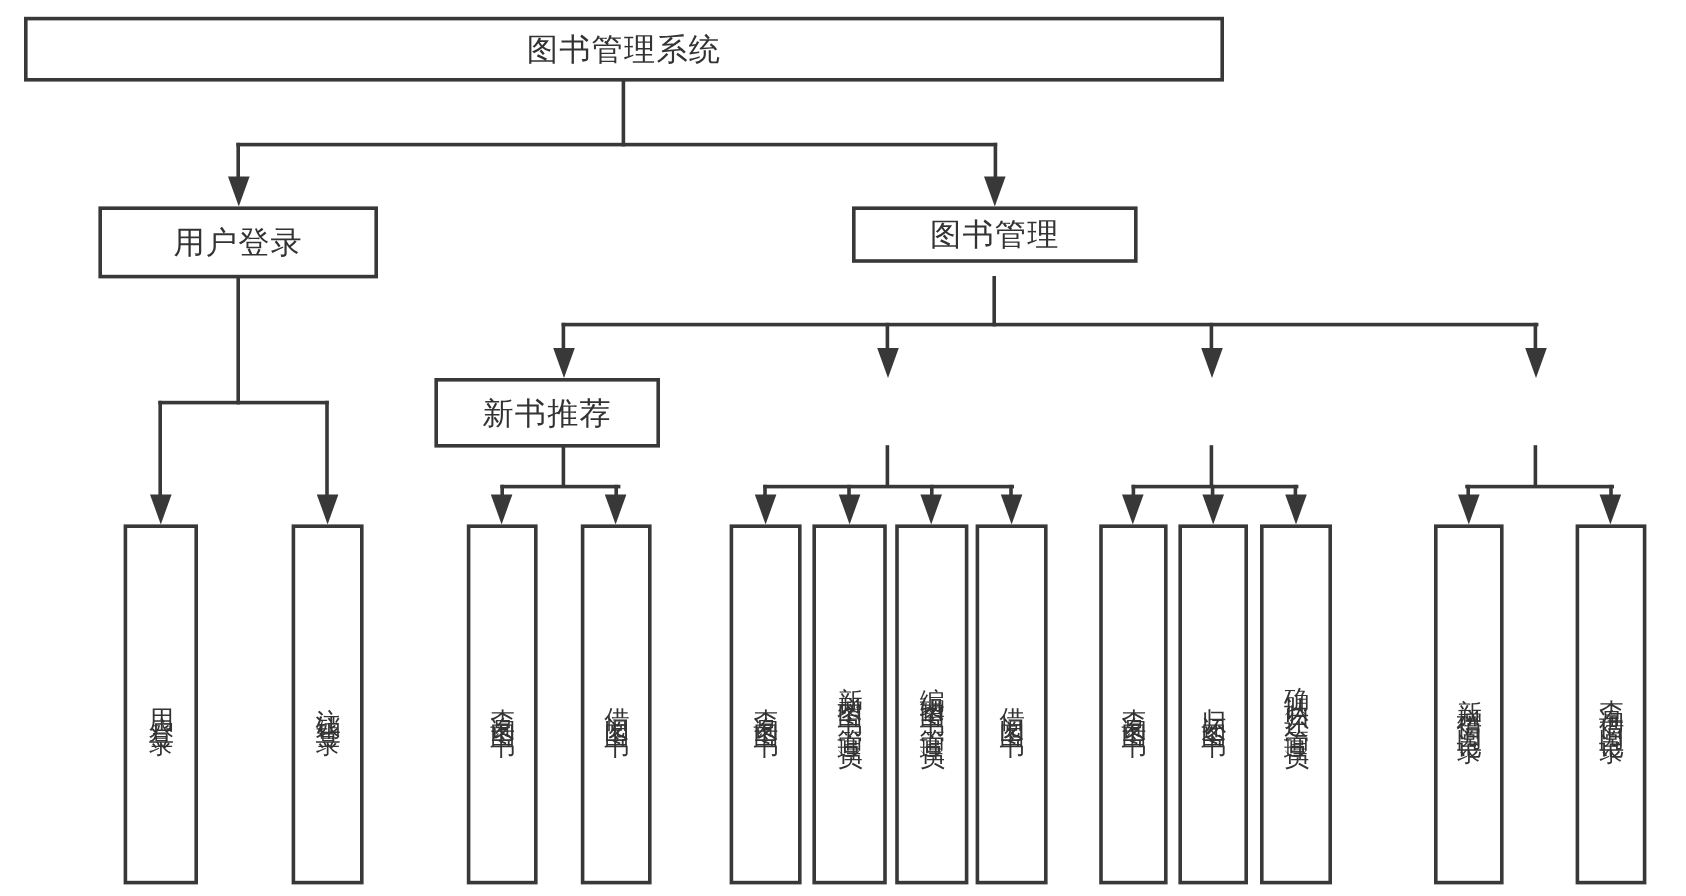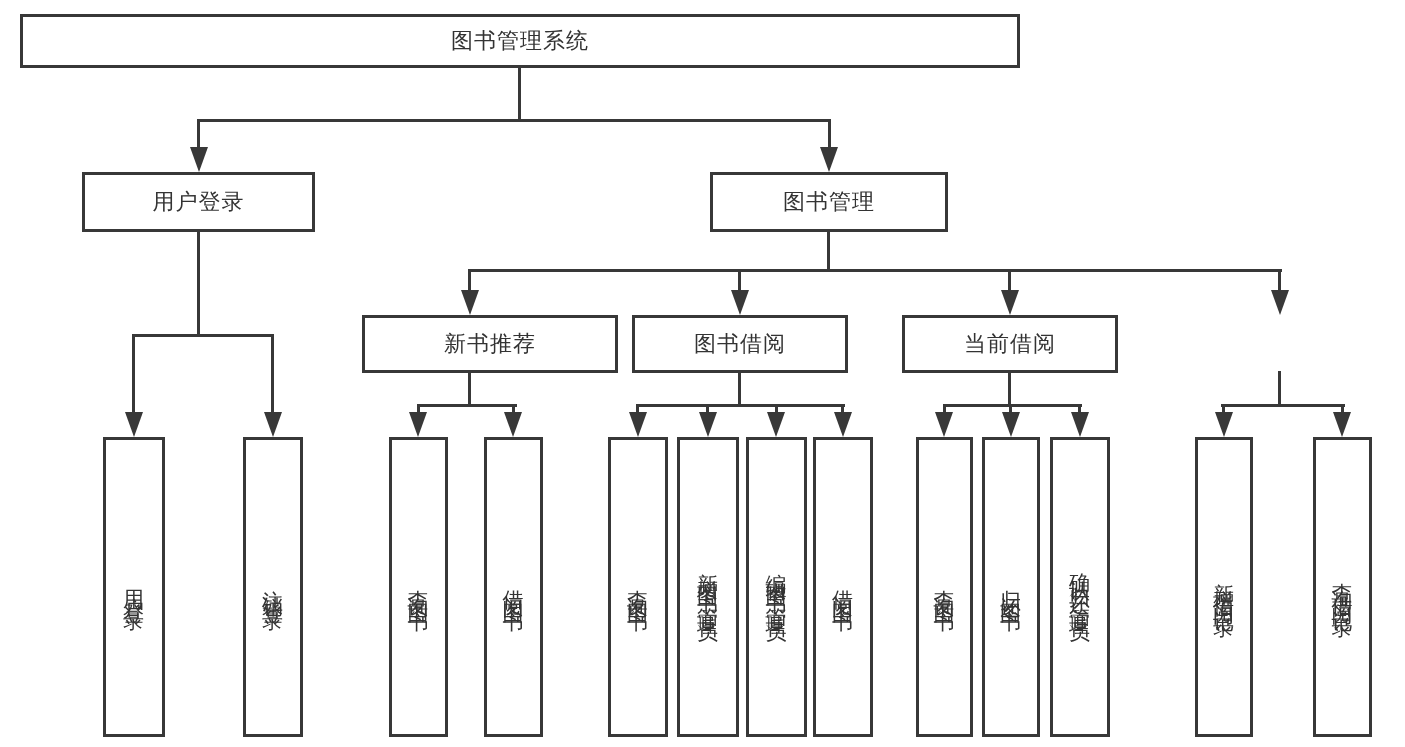--- a/index.html
+++ b/index.html
@@ -22,21 +22,21 @@
   }
   .box {
     position: absolute;
     border: 3px solid var(--line);
     background: var(--box-bg);
     display: flex;
     align-items: center;
     justify-content: center;
     color: var(--text);
   }
-  .box.h { font-size: 22px; letter-spacing: 1px; }
+  .box.h { font-size: 26px; letter-spacing: 1px; }
   .box.v {
     writing-mode: vertical-rl;
     text-orientation: mixed;
     font-size: 21px;
     letter-spacing: 7px;
     line-height: 1;
   }
   .line { position: absolute; background: var(--line); }
   .arrow {
     position: absolute;
@@ -63,43 +63,41 @@
   <div class="box h" style="left:20px; top:14px; width:1000px; height:54px;">图书管理系统</div>
 
   <div class="line" style="left:518px; top:66px; width:3px; height:56px;"></div>
   <div class="line" style="left:197px; top:119px; width:634px; height:3px;"></div>
   <div class="line" style="left:197px; top:119px; width:3px; height:32px;"></div>
   <div class="line" style="left:828px; top:119px; width:3px; height:32px;"></div>
   <div class="arrow" style="left:190px; top:147px;"></div>
   <div class="arrow" style="left:820px; top:147px;"></div>
 
   <div class="box h" style="left:82px; top:172px; width:233px; height:60px;">用户登录</div>
-  <div class="box h" style="left:710px; top:172px; width:238px; height:60px;">图书管理</div>
+  <div class="box h" style="left:710px; top:172px; width:238px; height:47px;">图书管理</div>
 
   <div class="line" style="left:197px; top:230px; width:3px; height:107px;"></div>
   <div class="line" style="left:132px; top:334px; width:142px; height:3px;"></div>
   <div class="line" style="left:132px; top:334px; width:3px; height:80px;"></div>
   <div class="line" style="left:271px; top:334px; width:3px; height:80px;"></div>
   <div class="arrow" style="left:125px; top:412px;"></div>
   <div class="arrow" style="left:264px; top:412px;"></div>
 
   <div class="line" style="left:827px; top:230px; width:3px; height:42px;"></div>
   <div class="line" style="left:468px; top:269px; width:814px; height:3px;"></div>
   <div class="line" style="left:468px; top:269px; width:3px; height:24px;"></div>
   <div class="line" style="left:738px; top:269px; width:3px; height:24px;"></div>
   <div class="line" style="left:1008px; top:269px; width:3px; height:24px;"></div>
   <div class="line" style="left:1278px; top:269px; width:3px; height:24px;"></div>
   <div class="arrow" style="left:461px; top:290px;"></div>
   <div class="arrow" style="left:731px; top:290px;"></div>
   <div class="arrow" style="left:1001px; top:290px;"></div>
   <div class="arrow" style="left:1271px; top:290px;"></div>
 
-  <div class="box h" style="left:362px; top:315px; width:256px; height:58px;font-family:Liberation Serif, serif;">新书推荐</div>
-  <div class="box h" style="left:632px; top:315px; width:216px; height:58px;">图书借阅</div>
-  <div class="box h" style="left:902px; top:315px; width:216px; height:58px;">当前借阅</div>
+  <div class="box h" style="left:362px; top:315px; width:188px; height:58px;font-family:Liberation Serif, serif;">新书推荐</div>
 
   <div class="line" style="left:468px; top:371px; width:3px; height:35px;"></div>
   <div class="line" style="left:417px; top:404px; width:100px; height:3px;"></div>
   <div class="line" style="left:417px; top:404px; width:3px; height:12px;"></div>
   <div class="line" style="left:512px; top:404px; width:3px; height:12px;"></div>
   <div class="arrow" style="left:409px; top:412px;"></div>
   <div class="arrow" style="left:504px; top:412px;"></div>
 
   <div class="line" style="left:738px; top:371px; width:3px; height:35px;"></div>
   <div class="line" style="left:636px; top:404px; width:209px; height:3px;"></div>

